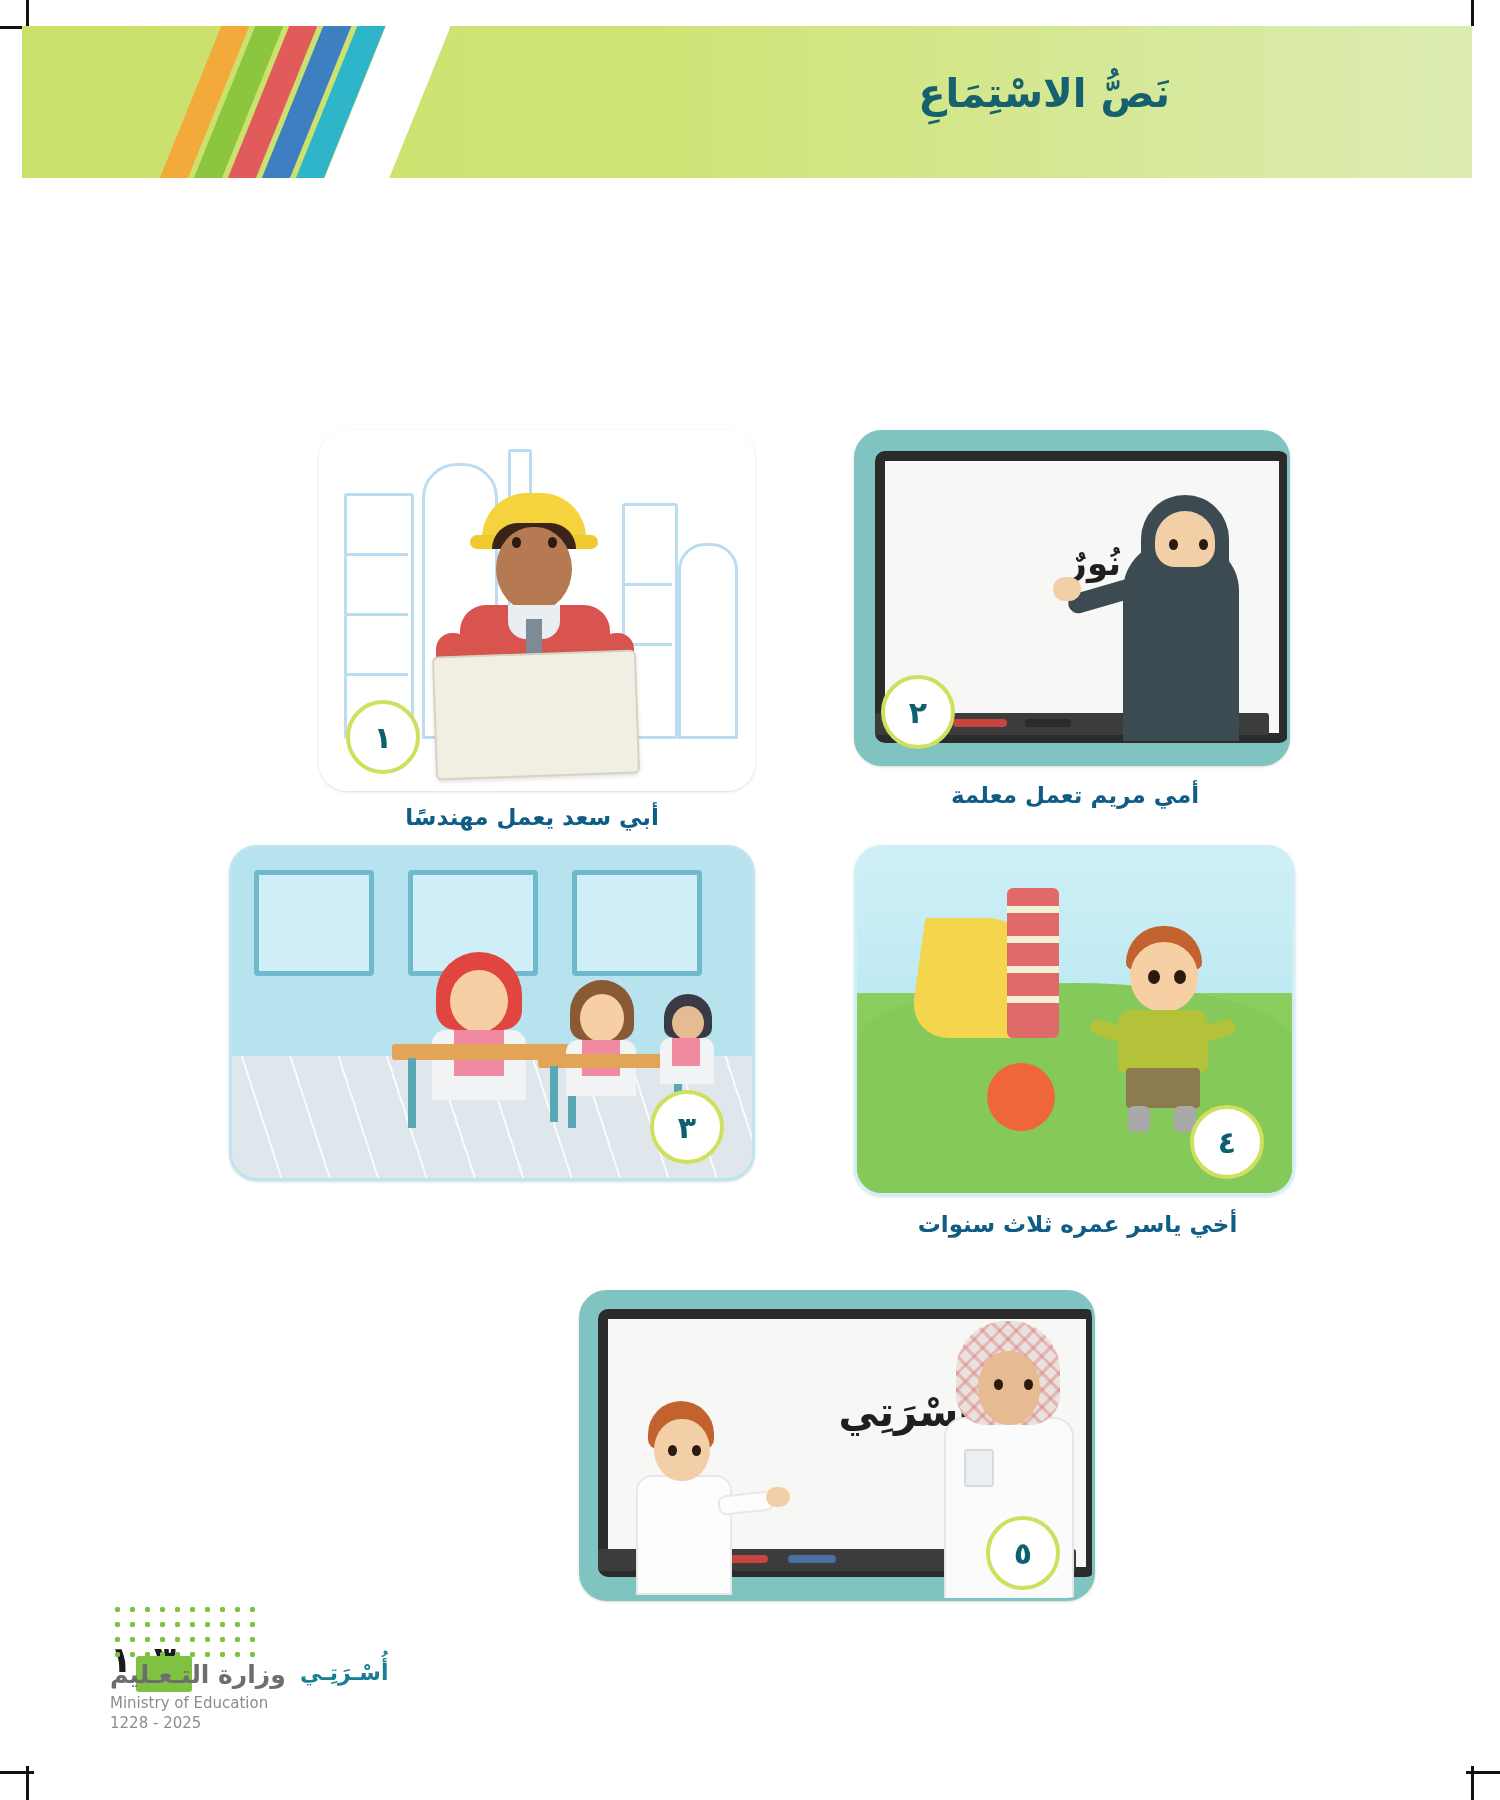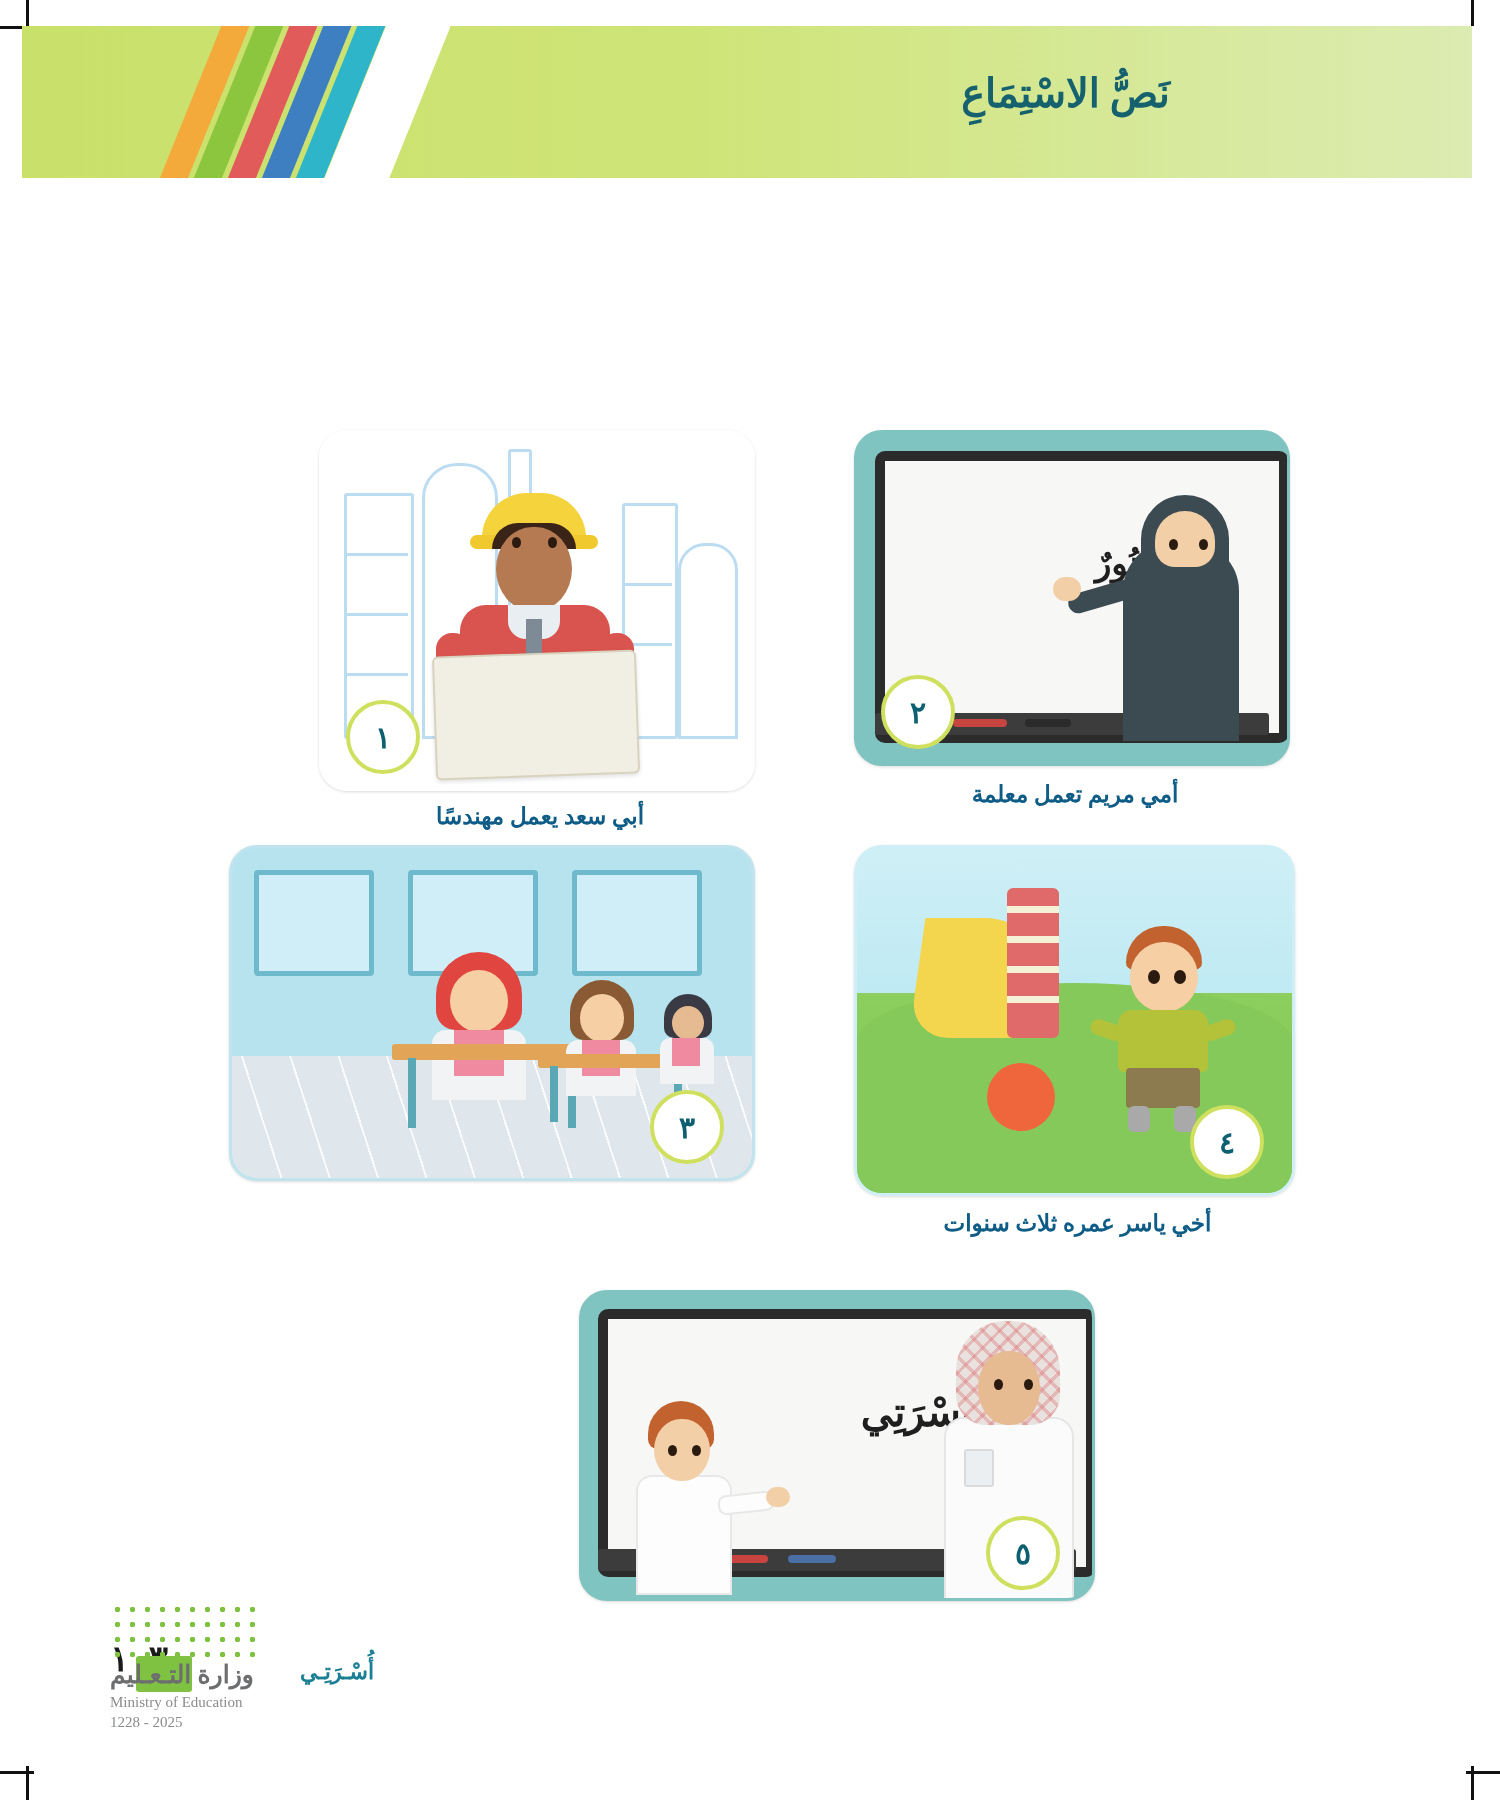--- a/index.html
+++ b/index.html
@@ -6,21 +6,20 @@
   body{
     width:1500px;height:1800px;
     background:#ffffff;
     font-family:"DejaVu Sans","Liberation Sans",sans-serif;
     position:relative;
     overflow:hidden;
   }
   .page{
     position:absolute;inset:0;
     background:#fff;
-    font-family:Liberation Serif, serif;
   }
   
   .crop{position:absolute;background:#111;}
   .crop.h{width:34px;height:3px;}
   .crop.v{width:3px;height:34px;}
 
   
   .header{
     position:absolute;left:0;right:0;top:26px;height:152px;
     overflow:hidden;
@@ -125,21 +124,21 @@
   .helmet:after{content:"";position:absolute;left:-12px;top:42px;width:128px;height:14px;background:#f0c92f;border-radius:8px;}
   .face{position:absolute;left:56px;top:34px;width:76px;height:84px;background:#b57a52;border-radius:38px/44px;}
   .hair{position:absolute;left:52px;top:30px;width:84px;height:26px;background:#3a2418;border-radius:42px 42px 0 0;}
   .eye{position:absolute;width:9px;height:11px;background:#2b1a10;border-radius:50%;top:44px;}
   .torso{position:absolute;left:20px;top:112px;width:150px;height:120px;background:#d9544f;border-radius:26px 26px 10px 10px;}
   .collar{position:absolute;left:68px;top:112px;width:52px;height:34px;background:#e9eef2;border-radius:0 0 18px 18px;}
   .tie{position:absolute;left:86px;top:126px;width:16px;height:46px;background:#7e8b96;}
   .paper{position:absolute;left:-6px;top:160px;width:200px;height:120px;background:#f1efe4;border:2px solid #d8d3bf;border-radius:6px;transform:rotate(-2deg);box-shadow:0 2px 4px rgba(0,0,0,.12);}
   .arm{position:absolute;width:34px;height:80px;background:#d9544f;border-radius:16px;top:140px;}
   .c1 .badge{left:24px;bottom:14px;}
-  .c1 .caption{right:0;top:800px;width:430px;}
+  .c1 .caption{right:8px;top:800px;width:430px;}
 
   
   .c2{right:210px;top:430px;}
   .c2 .frame{width:430px;height:330px;background:#7fc4c0;border:3px solid #7fc4c0;padding:0;}
   .board{position:absolute;left:18px;top:18px;width:394px;height:272px;background:#f7f7f5;border:10px solid #2b2b2b;border-radius:10px;}
   .board-tray{position:absolute;left:18px;top:280px;width:394px;height:22px;background:#3c3c3c;border-radius:3px;}
   .marker{position:absolute;top:286px;height:8px;border-radius:4px;}
   .board-text{position:absolute;right:70px;top:110px;font-size:34px;font-weight:bold;color:#1f1f1f;direction:rtl;}
   .teacher{position:absolute;left:248px;top:48px;width:150px;height:258px;}
   .t-abaya{position:absolute;left:18px;top:60px;width:116px;height:200px;background:#3c4a52;border-radius:50px 50px 0 0;}

